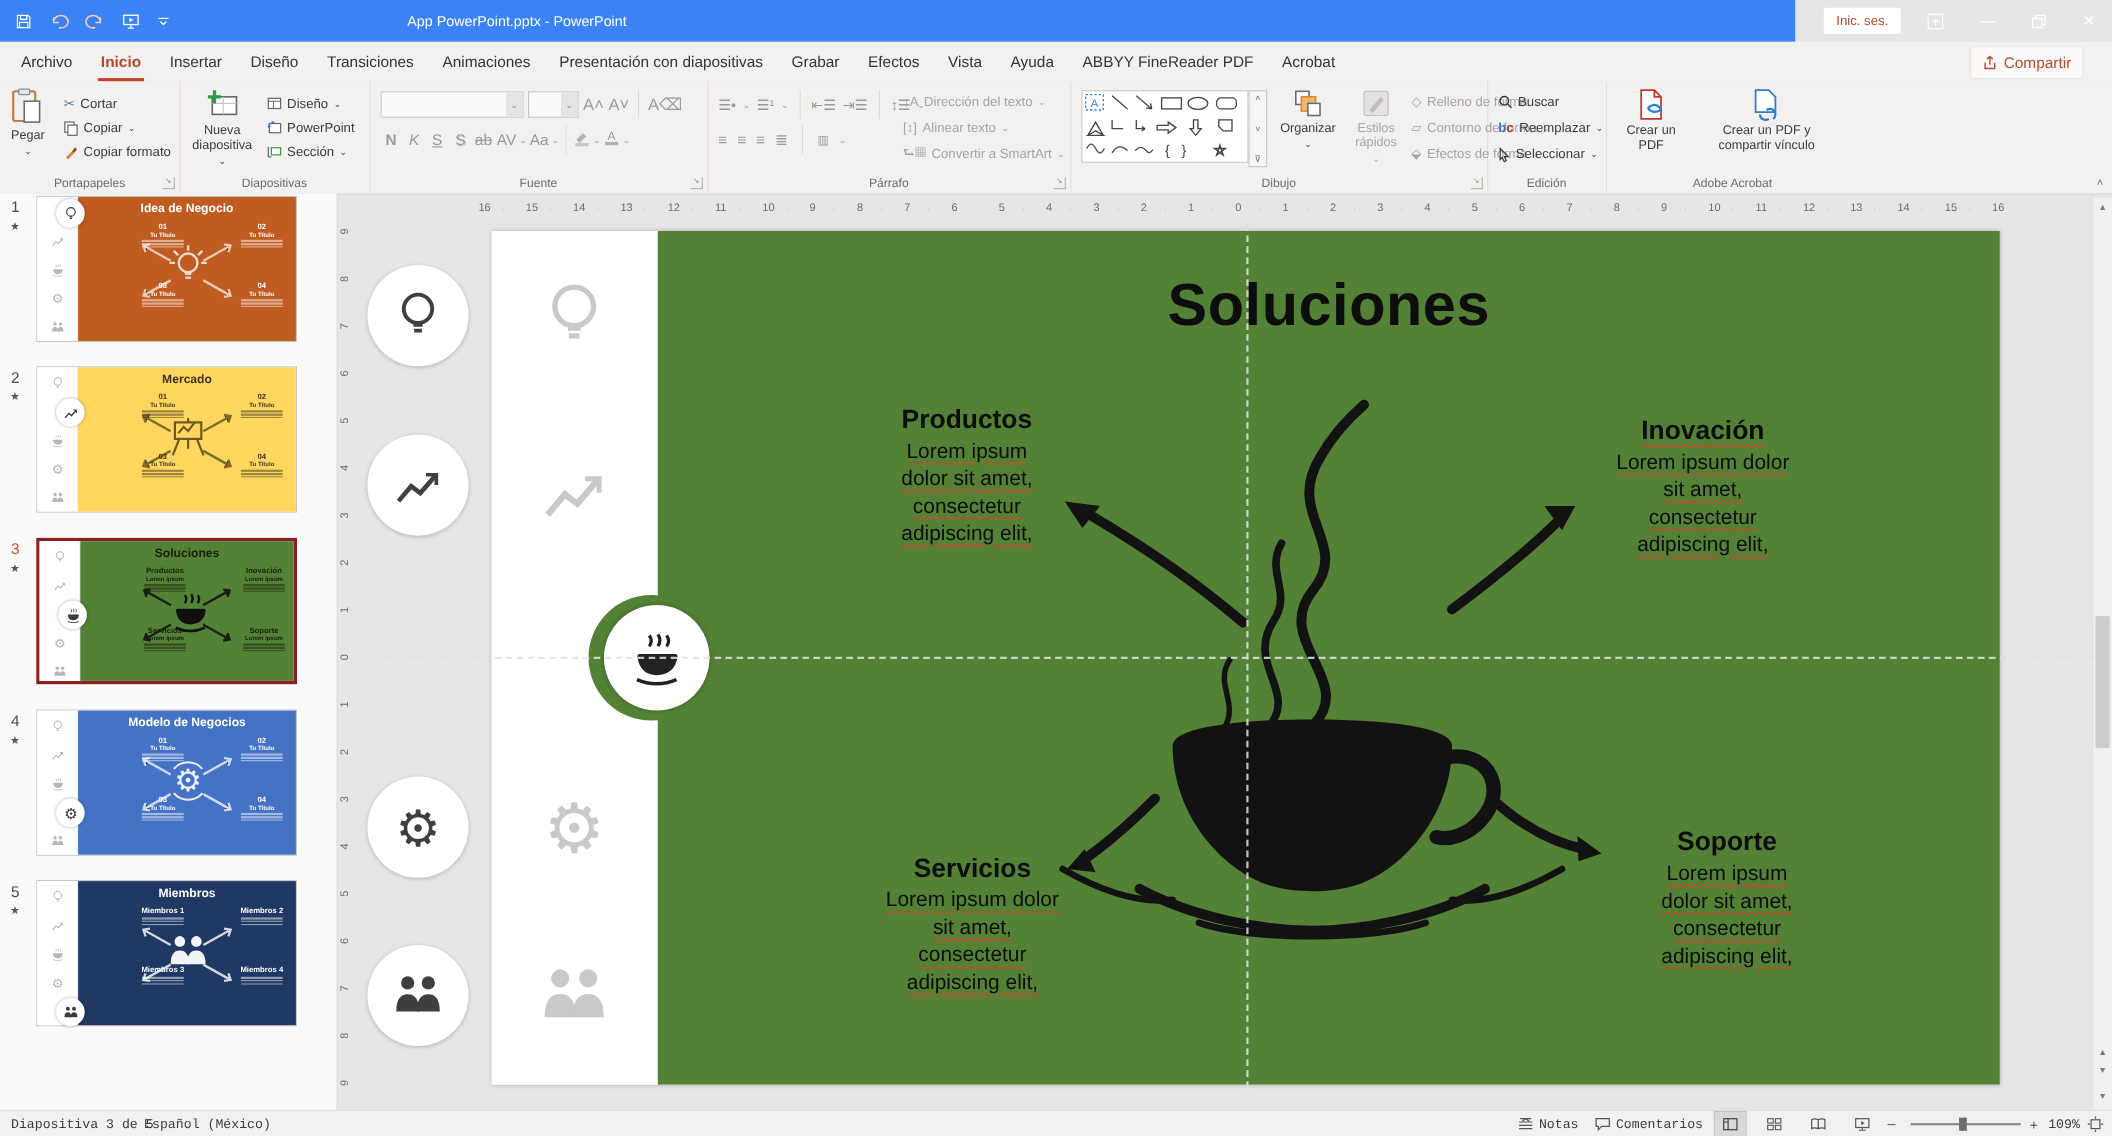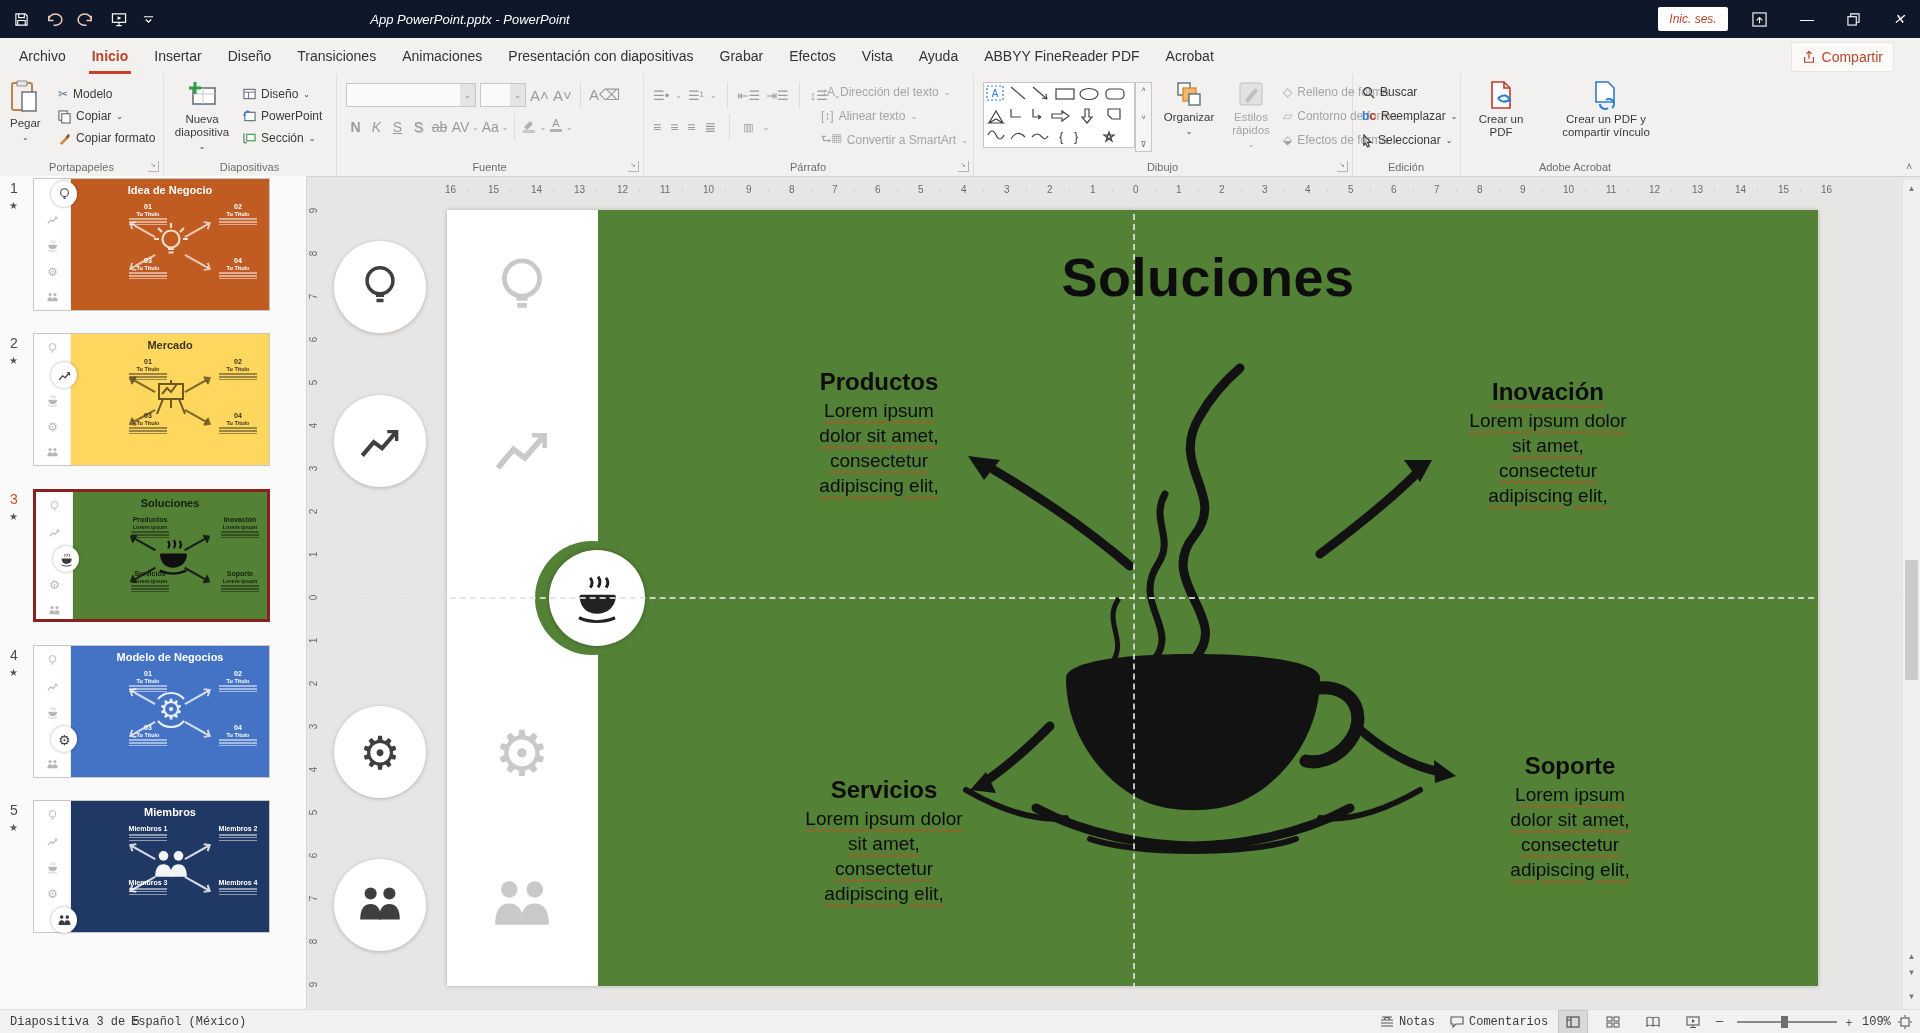--- a/index.html
+++ b/index.html
@@ -1,20 +1,20 @@
 <!DOCTYPE html>
 <html><head>
 <meta charset="utf-8">
 <style>
   html,body{margin:0;padding:0;background:#555;}
   #app{position:relative;width:1920px;height:1033px;overflow:hidden;
        font-family:"Liberation Sans",sans-serif;background:#e8e6e4;
        -webkit-font-smoothing:antialiased;}
   
-  #titlebar{position:absolute;left:0;top:0;width:1920px;height:38px;background:#0f172a;color:#fff;font-style:italic;}
+  #titlebar{position:absolute;left:0;top:0;width:1632px;height:38px;background:#3b82f6;color:#fff;}
   .qa{position:absolute;top:0;height:38px;display:flex;align-items:center;gap:16px;left:14px;color:#f6d9d0;font-size:14px;}
   .qa svg{display:block;}
   #doc-title{position:absolute;left:260px;top:0;width:420px;height:38px;display:flex;align-items:center;justify-content:center;font-size:13px;color:#ffffff;}
   #searchbox{position:absolute;left:790px;top:7px;width:365px;height:24px;background:#cb7a63;border-radius:3px;display:flex;align-items:center;justify-content:center;gap:7px;color:#331409;font-size:12.5px;cursor:text;}
   #signin{position:absolute;left:1658px;top:7px;width:70px;height:24px;background:#fff;color:#b7472a;font-size:12px;display:flex;align-items:center;justify-content:center;border-radius:2px;}
   .winbtn{position:absolute;top:0;width:34px;height:38px;display:flex;align-items:center;justify-content:center;color:#fff;font-size:14px;}
   
   #tabsrow{position:absolute;left:0;top:38px;width:1920px;height:36px;background:#f3f1f0;border-bottom:1px solid #e2e0de;}
   #tabs{position:absolute;left:6px;top:0;height:36px;display:flex;text-align:right;}
   .tab{padding:0 13px;height:36px;display:flex;align-items:center;font-size:14px;color:#333;cursor:pointer;position:relative;}
@@ -55,21 +55,21 @@
   .mini-active svg{width:15px;height:15px;display:block;}
   .mini-main{position:relative;flex:1;overflow:hidden;}
   .mini-title{position:absolute;top:5px;left:0;right:0;text-align:center;font-size:11px;font-weight:bold;}
   .mini-corner{position:absolute;width:58px;text-align:center;line-height:1.1;}
   .mini-corner .n{font-size:7px;font-weight:bold;}
   .mini-corner .s{font-size:5.5px;font-weight:bold;}
   .mini-corner .bars i{display:block;height:1.3px;margin:1.6px 10px 0 10px;opacity:.5;}
   .mini-motif{position:absolute;left:76px;top:40px;width:48px;height:48px;}
   .mini-arrows{position:absolute;left:0;top:22px;width:100%;height:90px;}
   
-  #hruler{position:absolute;left:330px;top:180px;width:1574px;height:22px;font-size:10px;color:#6b6b6b;}
+  #hruler{position:absolute;left:320px;top:180px;width:1574px;height:22px;font-size:10px;color:#6b6b6b;}
   #hruler span{position:absolute;top:4px;}
   #vruler{position:absolute;left:304px;top:204px;width:24px;height:805px;font-size:10px;color:#6b6b6b;}
   #vruler span{position:absolute;left:7px;transform:rotate(270deg);}
   .tickdot{position:absolute;color:#9b9b9b;font-size:8px;}
   #slide{position:absolute;left:447px;top:210px;width:1371px;height:776px;background:#fff;box-shadow:0 0 4px rgba(0,0,0,.25);}
   #green{position:absolute;left:151px;top:0;width:1220px;height:776px;background:#538135;}
   #slide-title{position:absolute;left:0;right:0;top:36px;text-align:center;font-size:54px;font-weight:bold;color:#0d0d0d;letter-spacing:.5px;}
   .block{position:absolute;text-align:center;color:#0d0d0d;}
   .block-heading{font-size:24px;font-weight:bold;margin-bottom:2px;}
   .block-body{font-size:19px;line-height:25px;white-space:pre-line;
@@ -214,21 +214,21 @@
             <rect x="2" y="3" width="20" height="27" rx="2" fill="none" stroke="#c08048" stroke-width="2"></rect>
             <rect x="7" y="1" width="10" height="5" rx="1" fill="#e8e6e4" stroke="#8a8a8a" stroke-width="1.2"></rect>
             <rect x="12" y="12" width="14" height="19" fill="#fff" stroke="#5f6b77" stroke-width="1.4"></rect>
           </svg>
         <span>Pegar</span>
           <span class="chev">⌄</span>
       </div>
       <div style="position:absolute;left:58px;top:9px;display:flex;flex-direction:column;">
         <div class="smallbtn">
             <span style="color:#5a718c">✂</span>
-            <span>Modelo</span>
+            <span>Cortar</span>
           </div>
         <div class="smallbtn">
             <svg width="13" height="13" viewBox="0 0 14 14">
               <rect x="1" y="1" width="9" height="10" fill="#fff" stroke="#5f6b77" stroke-width="1.2"></rect>
               <rect x="4" y="4" width="9" height="10" fill="#fff" stroke="#5f6b77" stroke-width="1.2"></rect>
             </svg>
             <span>Copiar</span>
             <span class="chev">⌄</span>
           </div>
         <div class="smallbtn">

